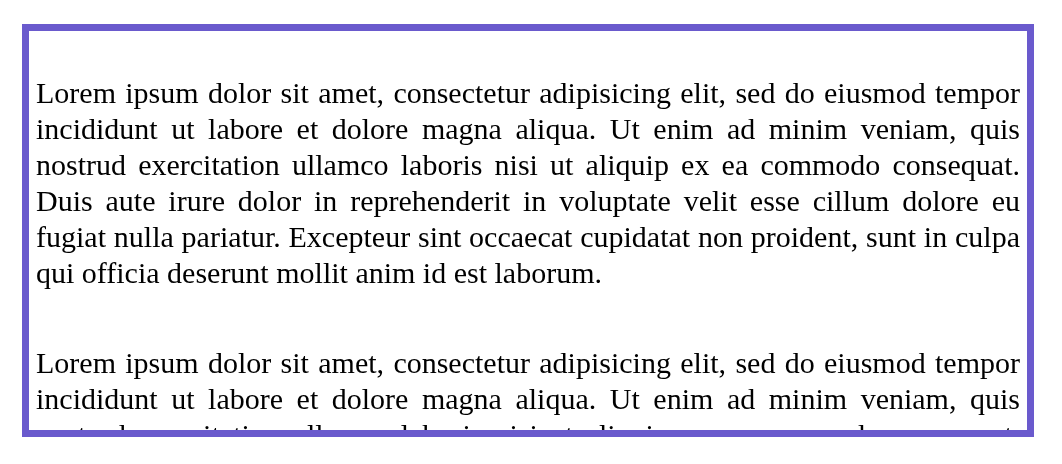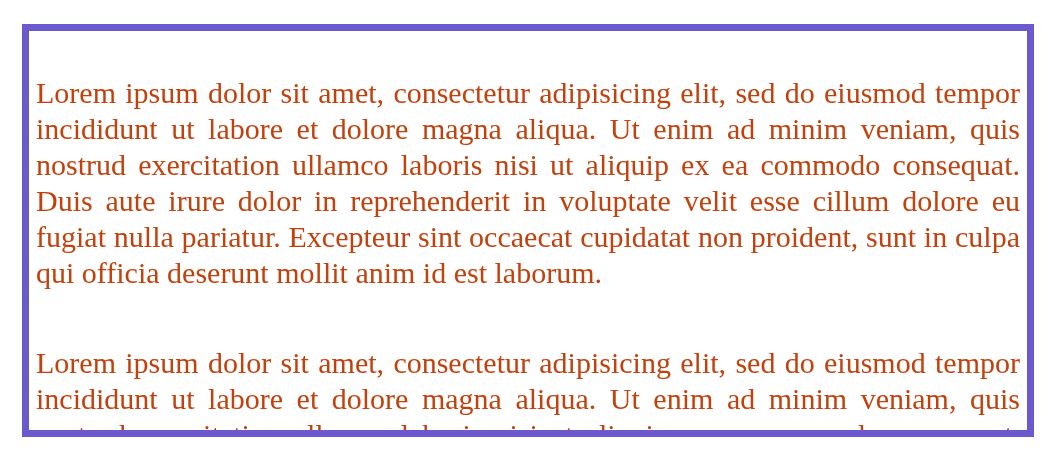--- a/index.html
+++ b/index.html
@@ -23,21 +23,21 @@
     box-sizing: border-box;
     border: 7px solid #6a5acd; 
     background: #ffffff;
     padding: 0 7px;
     overflow: hidden;
   }
   .bordered-box p {
     font-family: "Liberation Serif", "DejaVu Serif", serif;
     font-size: 30px;
     line-height: 36px;
-    color: #c2410c;
+    color: #000000;
     text-align: justify;
     margin: 44px 0 54px 0;
   }
 </style>
 </head>
 <body>
 
 <div class="page">
   <div class="bordered-box" style="border-color: rgb(106, 90, 205); background: rgb(255, 255, 255); color: rgb(0, 0, 0);">
     <p>Lorem ipsum dolor sit amet, consectetur adipisicing elit, sed do eiusmod tempor incididunt ut labore et dolore magna aliqua. Ut enim ad minim veniam, quis nostrud exercitation ullamco laboris nisi ut aliquip ex ea commodo consequat. Duis aute irure dolor in reprehenderit in voluptate velit esse cillum dolore eu fugiat nulla pariatur. Excepteur sint occaecat cupidatat non proident, sunt in culpa qui officia deserunt mollit anim id est laborum.</p>

